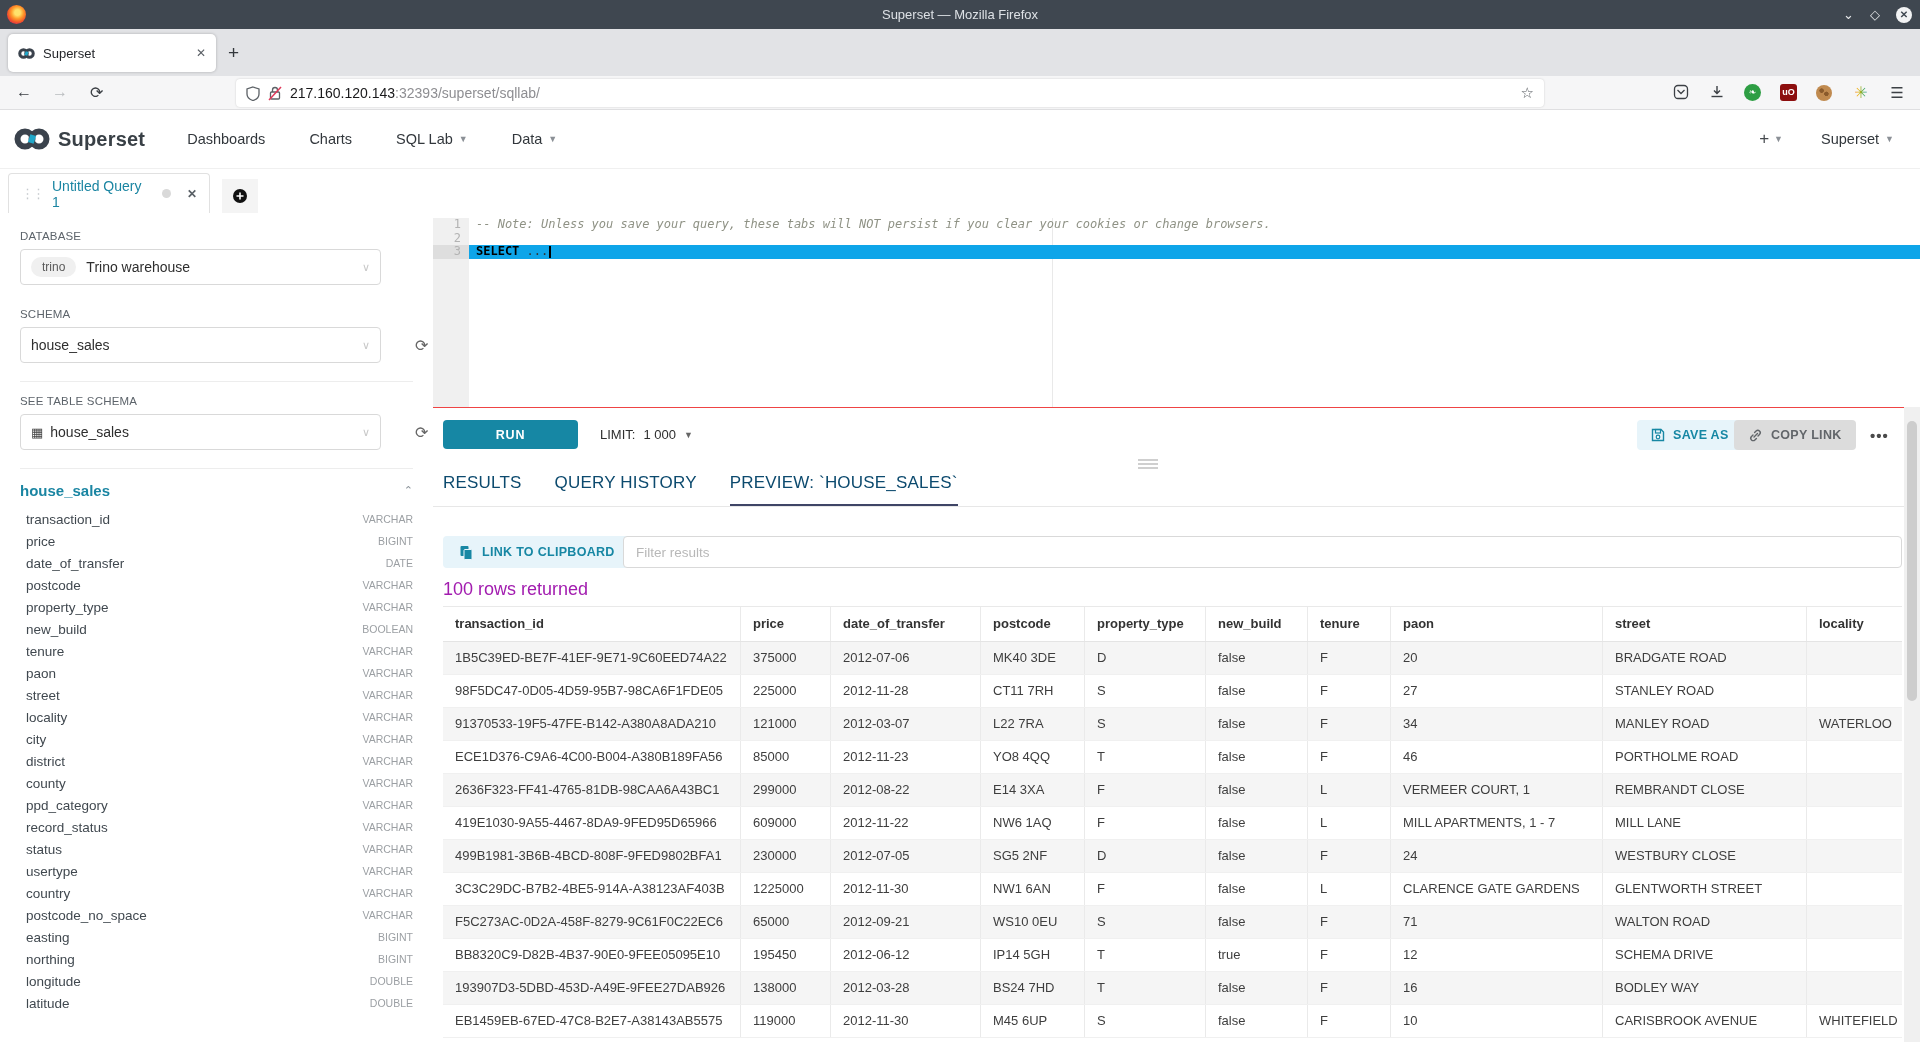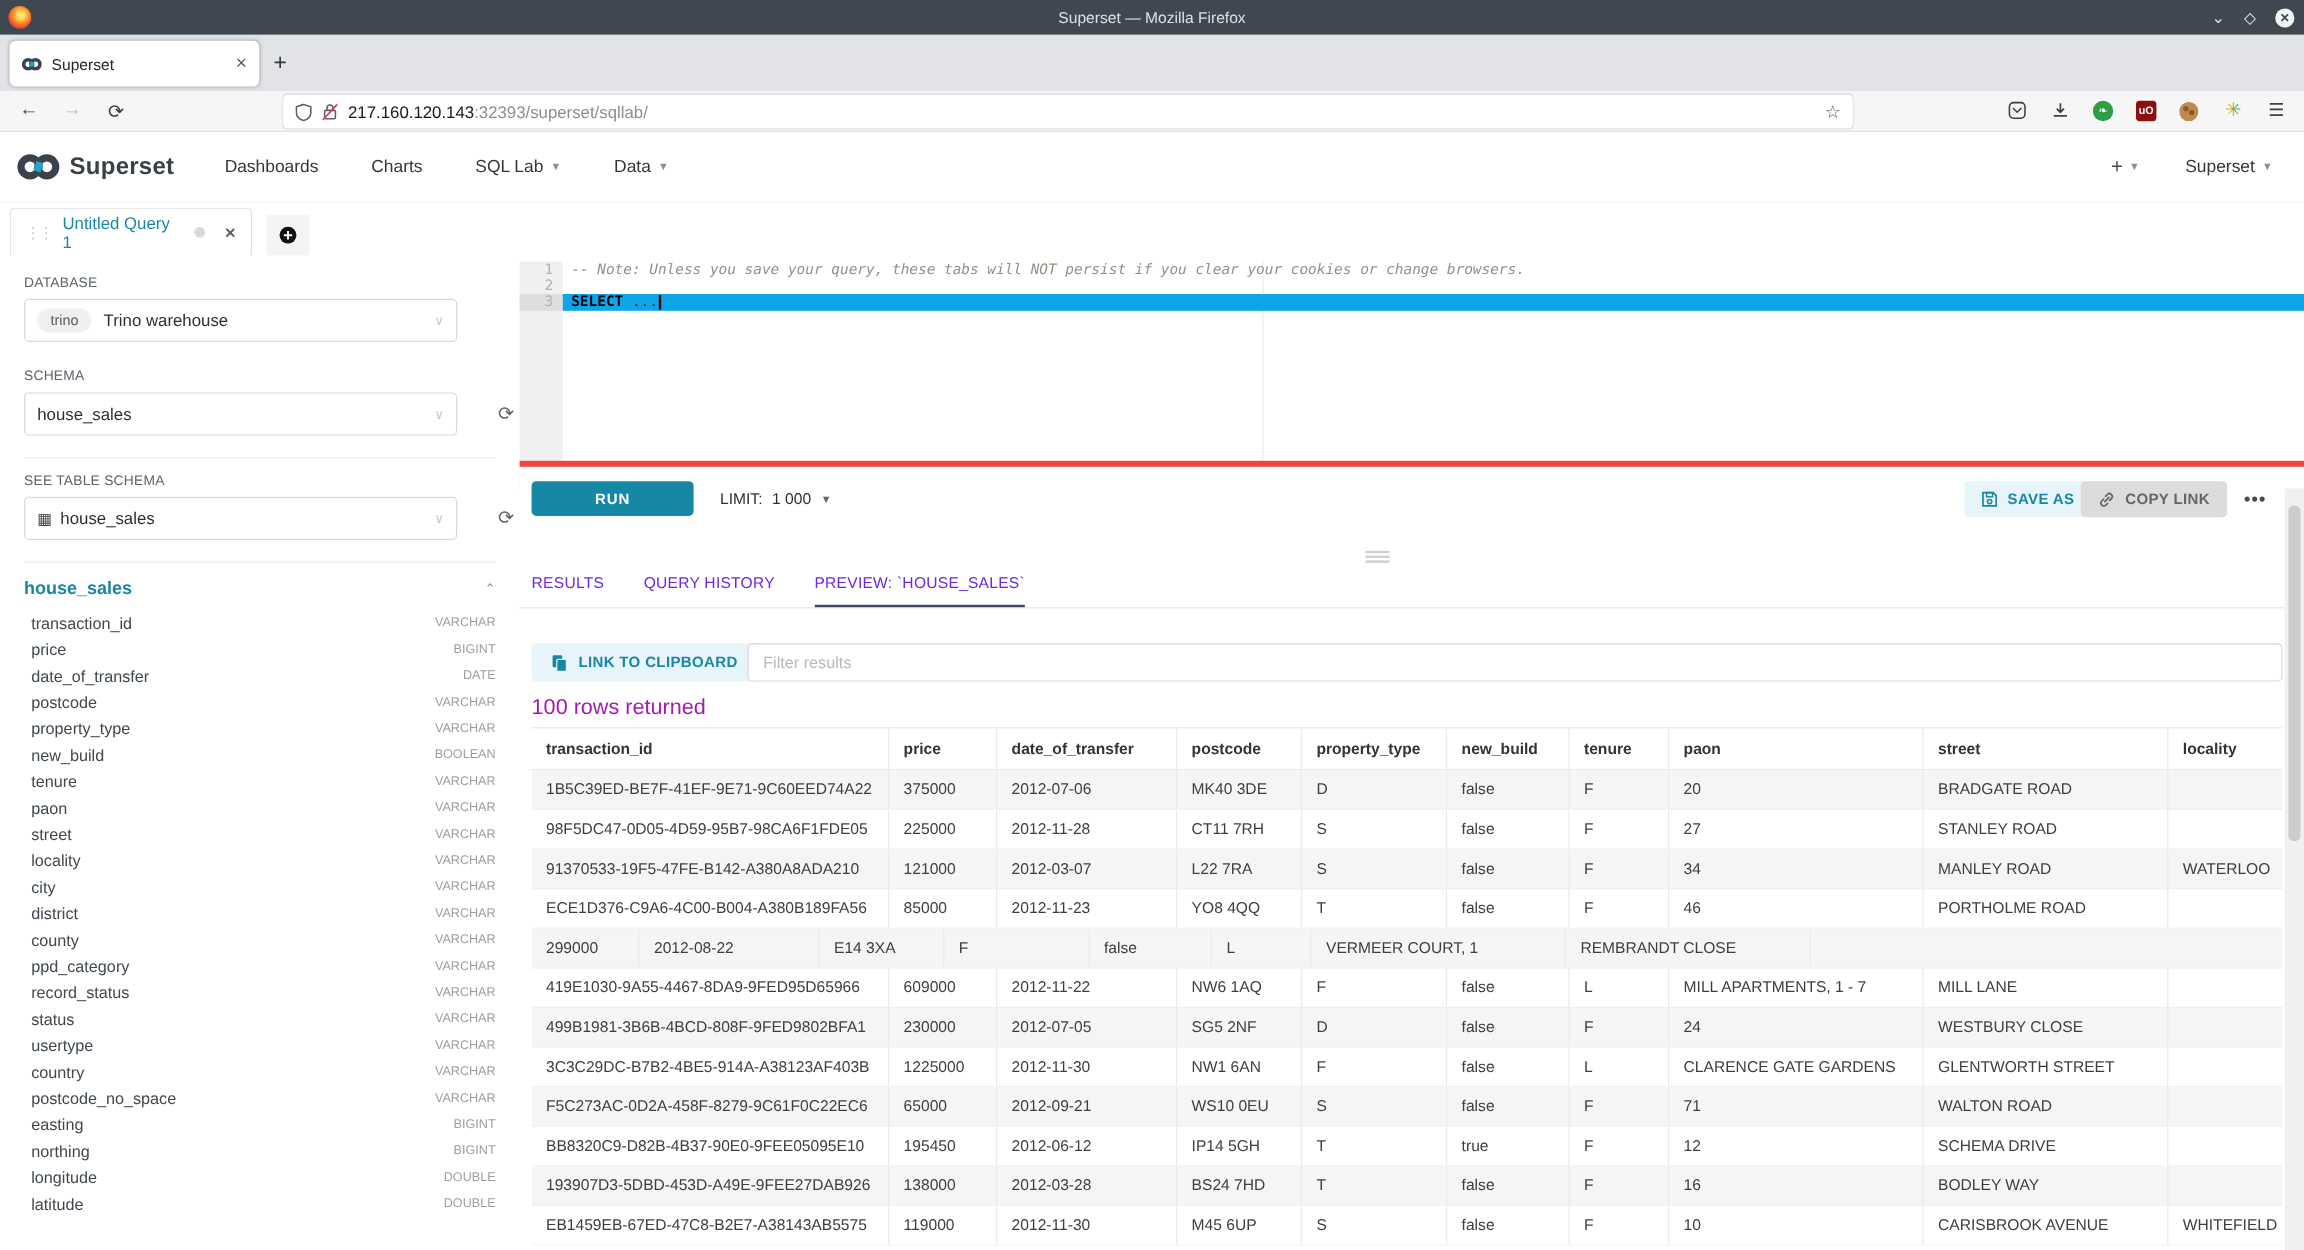--- a/index.html
+++ b/index.html
@@ -80,33 +80,33 @@
   .eline { position:absolute; left:36px; top:0; right:0; }
   .l { height:13.5px; line-height:13.5px; padding-left:7px; white-space:pre; }
   .l.active { background:#0ea5e9; }
   .cmt { color:#8f9285; font-style:italic; }
   .kw { color:#000; font-weight:bold; }
   .sqlrest { color:#333; }
   .cursor { display:inline-block; width:2px; height:12px; background:#000; vertical-align:middle; margin-left:1px; }
   .printmargin { position:absolute; left:619px; top:0; height:189px; border-left:1px solid #e9e9e9; }
 
   
-  .etoolbar { position:absolute; left:433px; top:384px; width:1487px; height:49px; border-top:5px solid #ef4444; background:#fff; }
+  .etoolbar { position:absolute; left:433px; top:407px; width:1487px; height:49px; border-top:1px solid #ef4444; background:#fff; }
   .runbtn { position:absolute; left:10px; top:12px; width:135px; height:29px; background:#1687a4; border:none; border-radius:4px; color:#fff; font-size:12.5px; font-weight:bold; letter-spacing:.8px; }
   .limit { position:absolute; left:167px; top:19px; font-size:13px; color:#2f2f2f; display:flex; align-items:center; gap:8px; }
   .limit .caret { color:#666; }
   .saveas { position:absolute; left:1204px; top:12px; height:30px; background:#e7f4fa; border:none; border-radius:4px; color:#1787a4; font-size:12.5px; font-weight:bold; letter-spacing:.3px; padding:0 14px; display:flex; align-items:center; gap:8px; }
   .copylink { position:absolute; left:1301px; top:12px; height:30px; background:#dcdcdc; border:none; border-radius:4px; color:#62666a; font-size:12.5px; font-weight:bold; letter-spacing:.3px; padding:0 14px; display:flex; align-items:center; gap:8px; }
   .morebtn { position:absolute; left:1437px; top:12px; height:30px; border:none; background:transparent; color:#4a4a4a; font-size:15px; font-weight:bold; letter-spacing:1px; }
 
   
   .draghandle { position:absolute; left:1138px; top:459px; width:20px; }
   .draghandle div { border-top:2px solid #cfcfcf; margin-bottom:2px; }
   .rtabs { position:absolute; left:433px; top:470px; width:1471px; height:37px; border-bottom:1px solid #e7e7e7; display:flex; align-items:flex-end; padding-left:10px; gap:33px; background:#fff; }
-  .rpane-tab { font-size:13px; color:#6d28d9; padding-bottom:11px; border-bottom:2.5px solid transparent; letter-spacing:.2px; }
+  .rpane-tab { font-size:17px; color:#0c4a6e; padding-bottom:11px; border-bottom:2.5px solid transparent; letter-spacing:.2px; }
   .rpane-tab.active { border-bottom-color:#3f4566; }
   .copyclip { position:absolute; left:443px; top:536px; height:32px; background:#e7f4fa; border:none; border-radius:4px; color:#1787a4; font-size:12.5px; font-weight:bold; letter-spacing:.3px; padding:0 16px; display:flex; align-items:center; gap:9px; }
   .filter { position:absolute; left:623px; top:536px; width:1279px; height:32px; border:1px solid #d9d9d9; border-radius:4px; padding:0 12px; font-size:13.5px; color:#333; font-family:"Liberation Sans", sans-serif; }
   .filter::placeholder { color:#b8b8b8; }
   .rowcount { position:absolute; left:443px; top:579px; font-size:18px; color:#a21caf; }
 
   .rtable { position:absolute; left:443px; top:606px; width:1459px; border-top:1px solid #e9e9e9; background:#fff; overflow:hidden; }
   .rt-headrow { display:flex; border-bottom:1px solid #e4e4e4; }
   .rt-cell { flex:none; height:32px; line-height:32px; padding:0 12px; font-size:13px; color:#3e3e3e; border-right:1px solid #eaeaea; overflow:hidden; white-space:nowrap; }
   .rt-cell:last-child { border-right:none; }
@@ -493,20 +493,21 @@
           <div class="rt-cell" style="width: 150px;">2012-11-23</div>
           <div class="rt-cell" style="width: 104px;">YO8 4QQ</div>
           <div class="rt-cell" style="width: 121px;">T</div>
           <div class="rt-cell" style="width: 102px;">false</div>
           <div class="rt-cell" style="width: 83px;">F</div>
           <div class="rt-cell" style="width: 212px;">46</div>
           <div class="rt-cell" style="width: 204px;">PORTHOLME ROAD</div>
           <div class="rt-cell" style="width: 95px;"></div>
         </div>
         <div class="rt-row">
+          <div class="rt-cell" style="width: 298px;">2636F323-FF41-4765-81DB-98CAA6A43BC1</div>
           <div class="rt-cell" style="width: 90px;">299000</div>
           <div class="rt-cell" style="width: 150px;">2012-08-22</div>
           <div class="rt-cell" style="width: 104px;">E14 3XA</div>
           <div class="rt-cell" style="width: 121px;">F</div>
           <div class="rt-cell" style="width: 102px;">false</div>
           <div class="rt-cell" style="width: 83px;">L</div>
           <div class="rt-cell" style="width: 212px;">VERMEER COURT, 1</div>
           <div class="rt-cell" style="width: 204px;">REMBRANDT CLOSE</div>
           <div class="rt-cell" style="width: 95px;"></div>
         </div>

